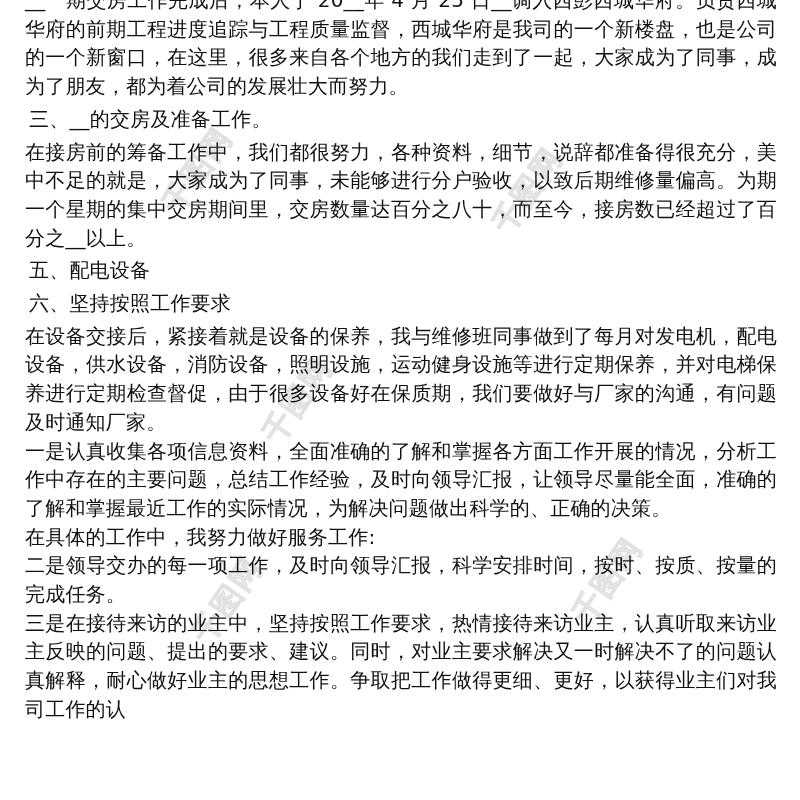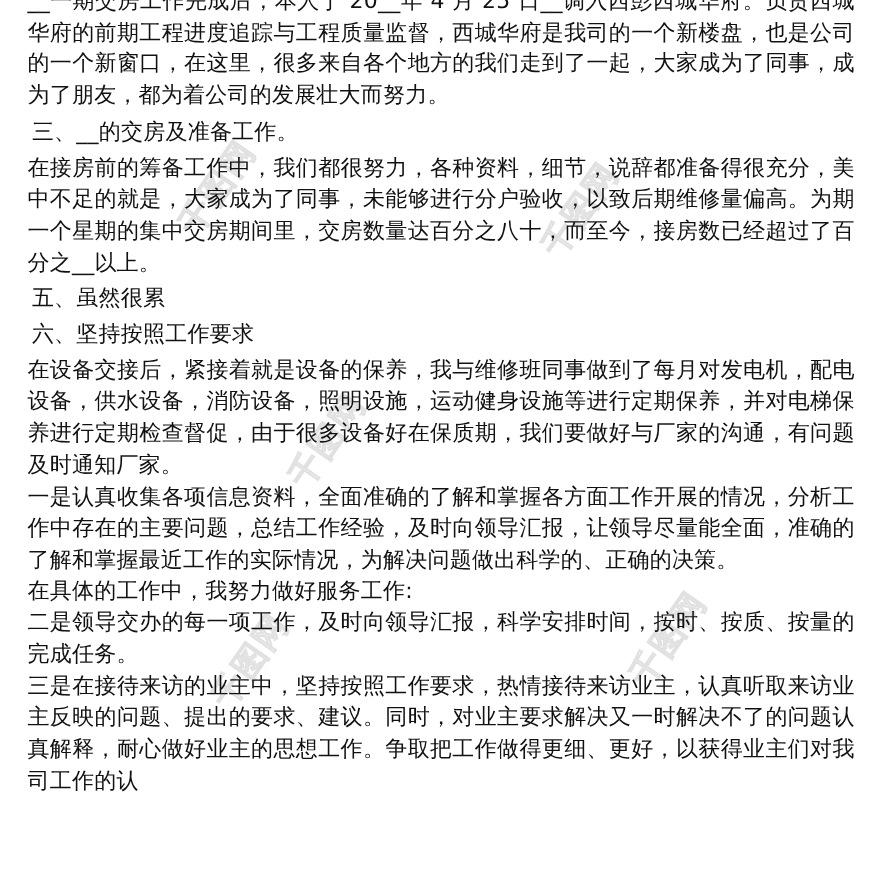--- a/index.html
+++ b/index.html
@@ -61,21 +61,21 @@
   <div class="watermark" style="left:150px; top:150px;">千图网</div>
   <div class="watermark" style="left:480px; top:170px;">千图网</div>
   <div class="watermark" style="left:250px; top:380px;">千图网</div>
   <div class="watermark" style="left:560px; top:560px;">千图网</div>
   <div class="watermark" style="left:180px; top:580px;">千图网</div>
 
   <div class="content">
     <p class="para">__一期交房工作完成后，本人于 20__年 4 月 25 日__调入西彭西城华府。负责西城华府的前期工程进度追踪与工程质量监督，西城华府是我司的一个新楼盘，也是公司的一个新窗口，在这里，很多来自各个地方的我们走到了一起，大家成为了同事，成为了朋友，都为着公司的发展壮大而努力。</p>
     <p class="heading">三、__的交房及准备工作。</p>
     <p class="para">在接房前的筹备工作中，我们都很努力，各种资料，细节，说辞都准备得很充分，美中不足的就是，大家成为了同事，未能够进行分户验收，以致后期维修量偏高。为期一个星期的集中交房期间里，交房数量达百分之八十，而至今，接房数已经超过了百分之__以上。</p>
-    <p class="heading">五、虽然很累</p>
+    <p class="heading">五、配电设备</p>
     <p class="heading">六、坚持按照工作要求</p>
     <p class="para">在设备交接后，紧接着就是设备的保养，我与维修班同事做到了每月对发电机，配电设备，供水设备，消防设备，照明设施，运动健身设施等进行定期保养，并对电梯保养进行定期检查督促，由于很多设备好在保质期，我们要做好与厂家的沟通，有问题及时通知厂家。</p>
     <p class="para">一是认真收集各项信息资料，全面准确的了解和掌握各方面工作开展的情况，分析工作中存在的主要问题，总结工作经验，及时向领导汇报，让领导尽量能全面，准确的了解和掌握最近工作的实际情况，为解决问题做出科学的、正确的决策。</p>
     <p class="para">在具体的工作中，我努力做好服务工作:</p>
     <p class="para">二是领导交办的每一项工作，及时向领导汇报，科学安排时间，按时、按质、按量的完成任务。</p>
     <p class="para">三是在接待来访的业主中，坚持按照工作要求，热情接待来访业主，认真听取来访业主反映的问题、提出的要求、建议。同时，对业主要求解决又一时解决不了的问题认真解释，耐心做好业主的思想工作。争取把工作做得更细、更好，以获得业主们对我司工作的认</p>
   </div>
 </div>
 
 </body></html>

